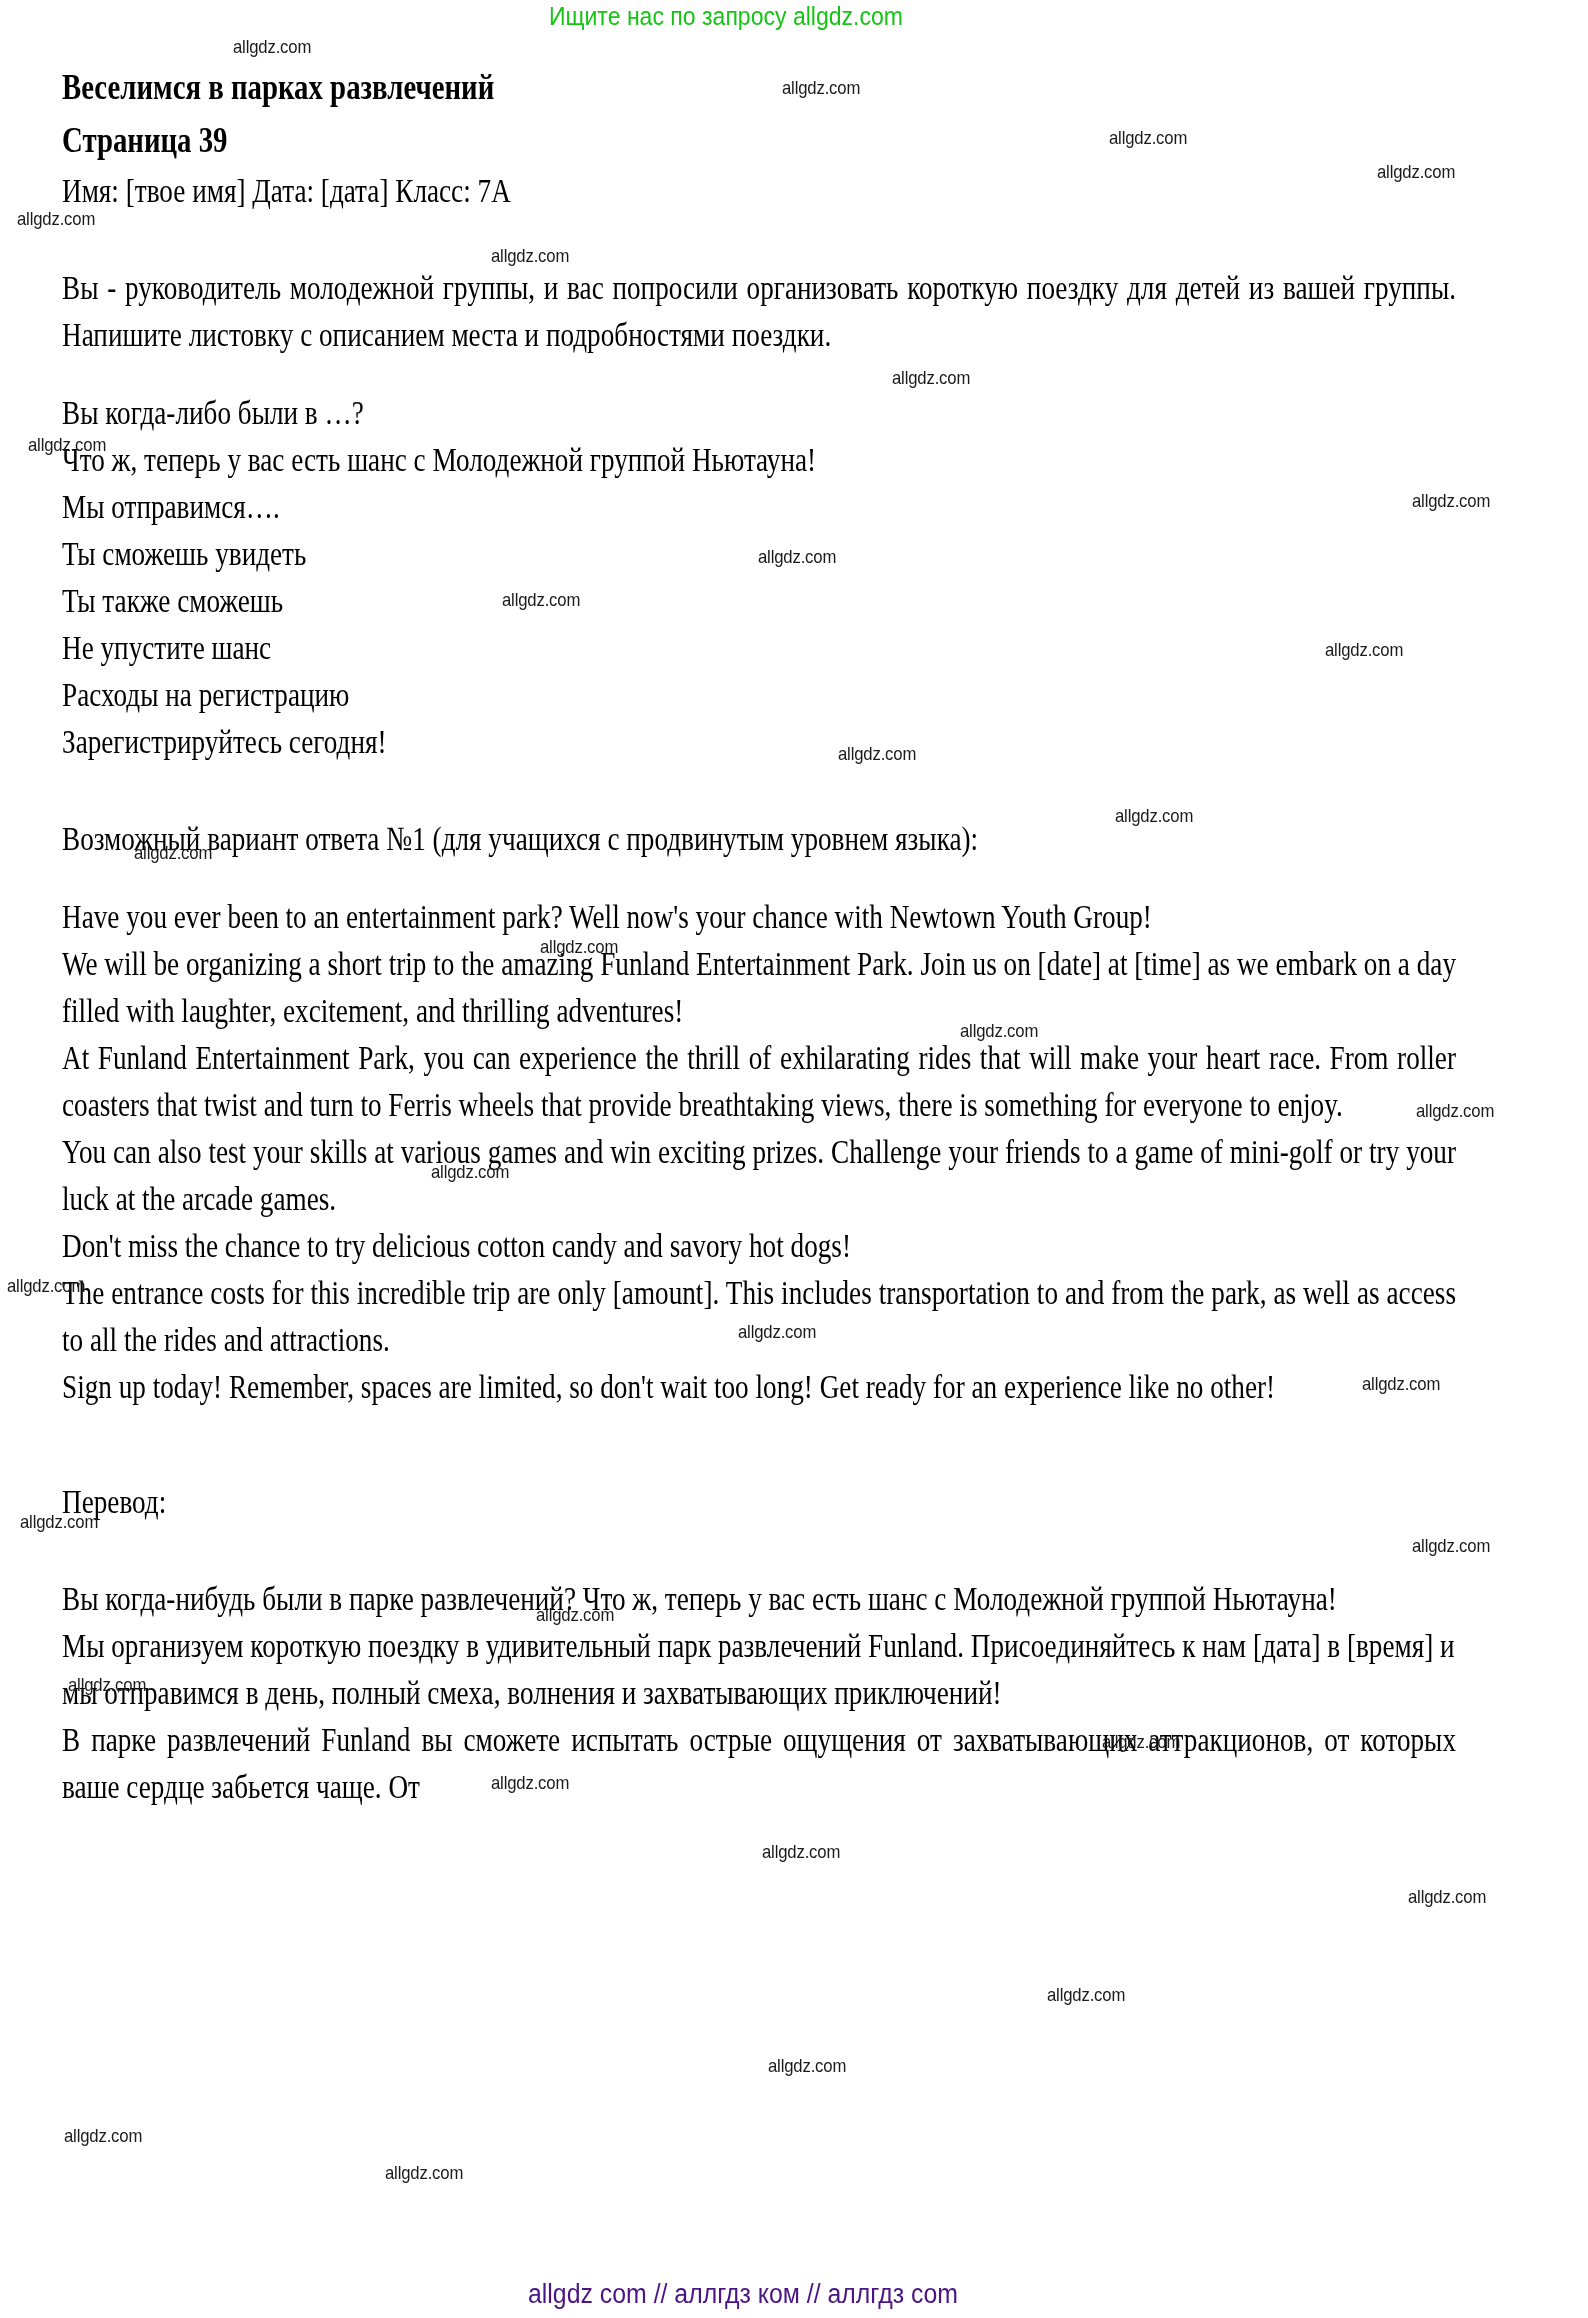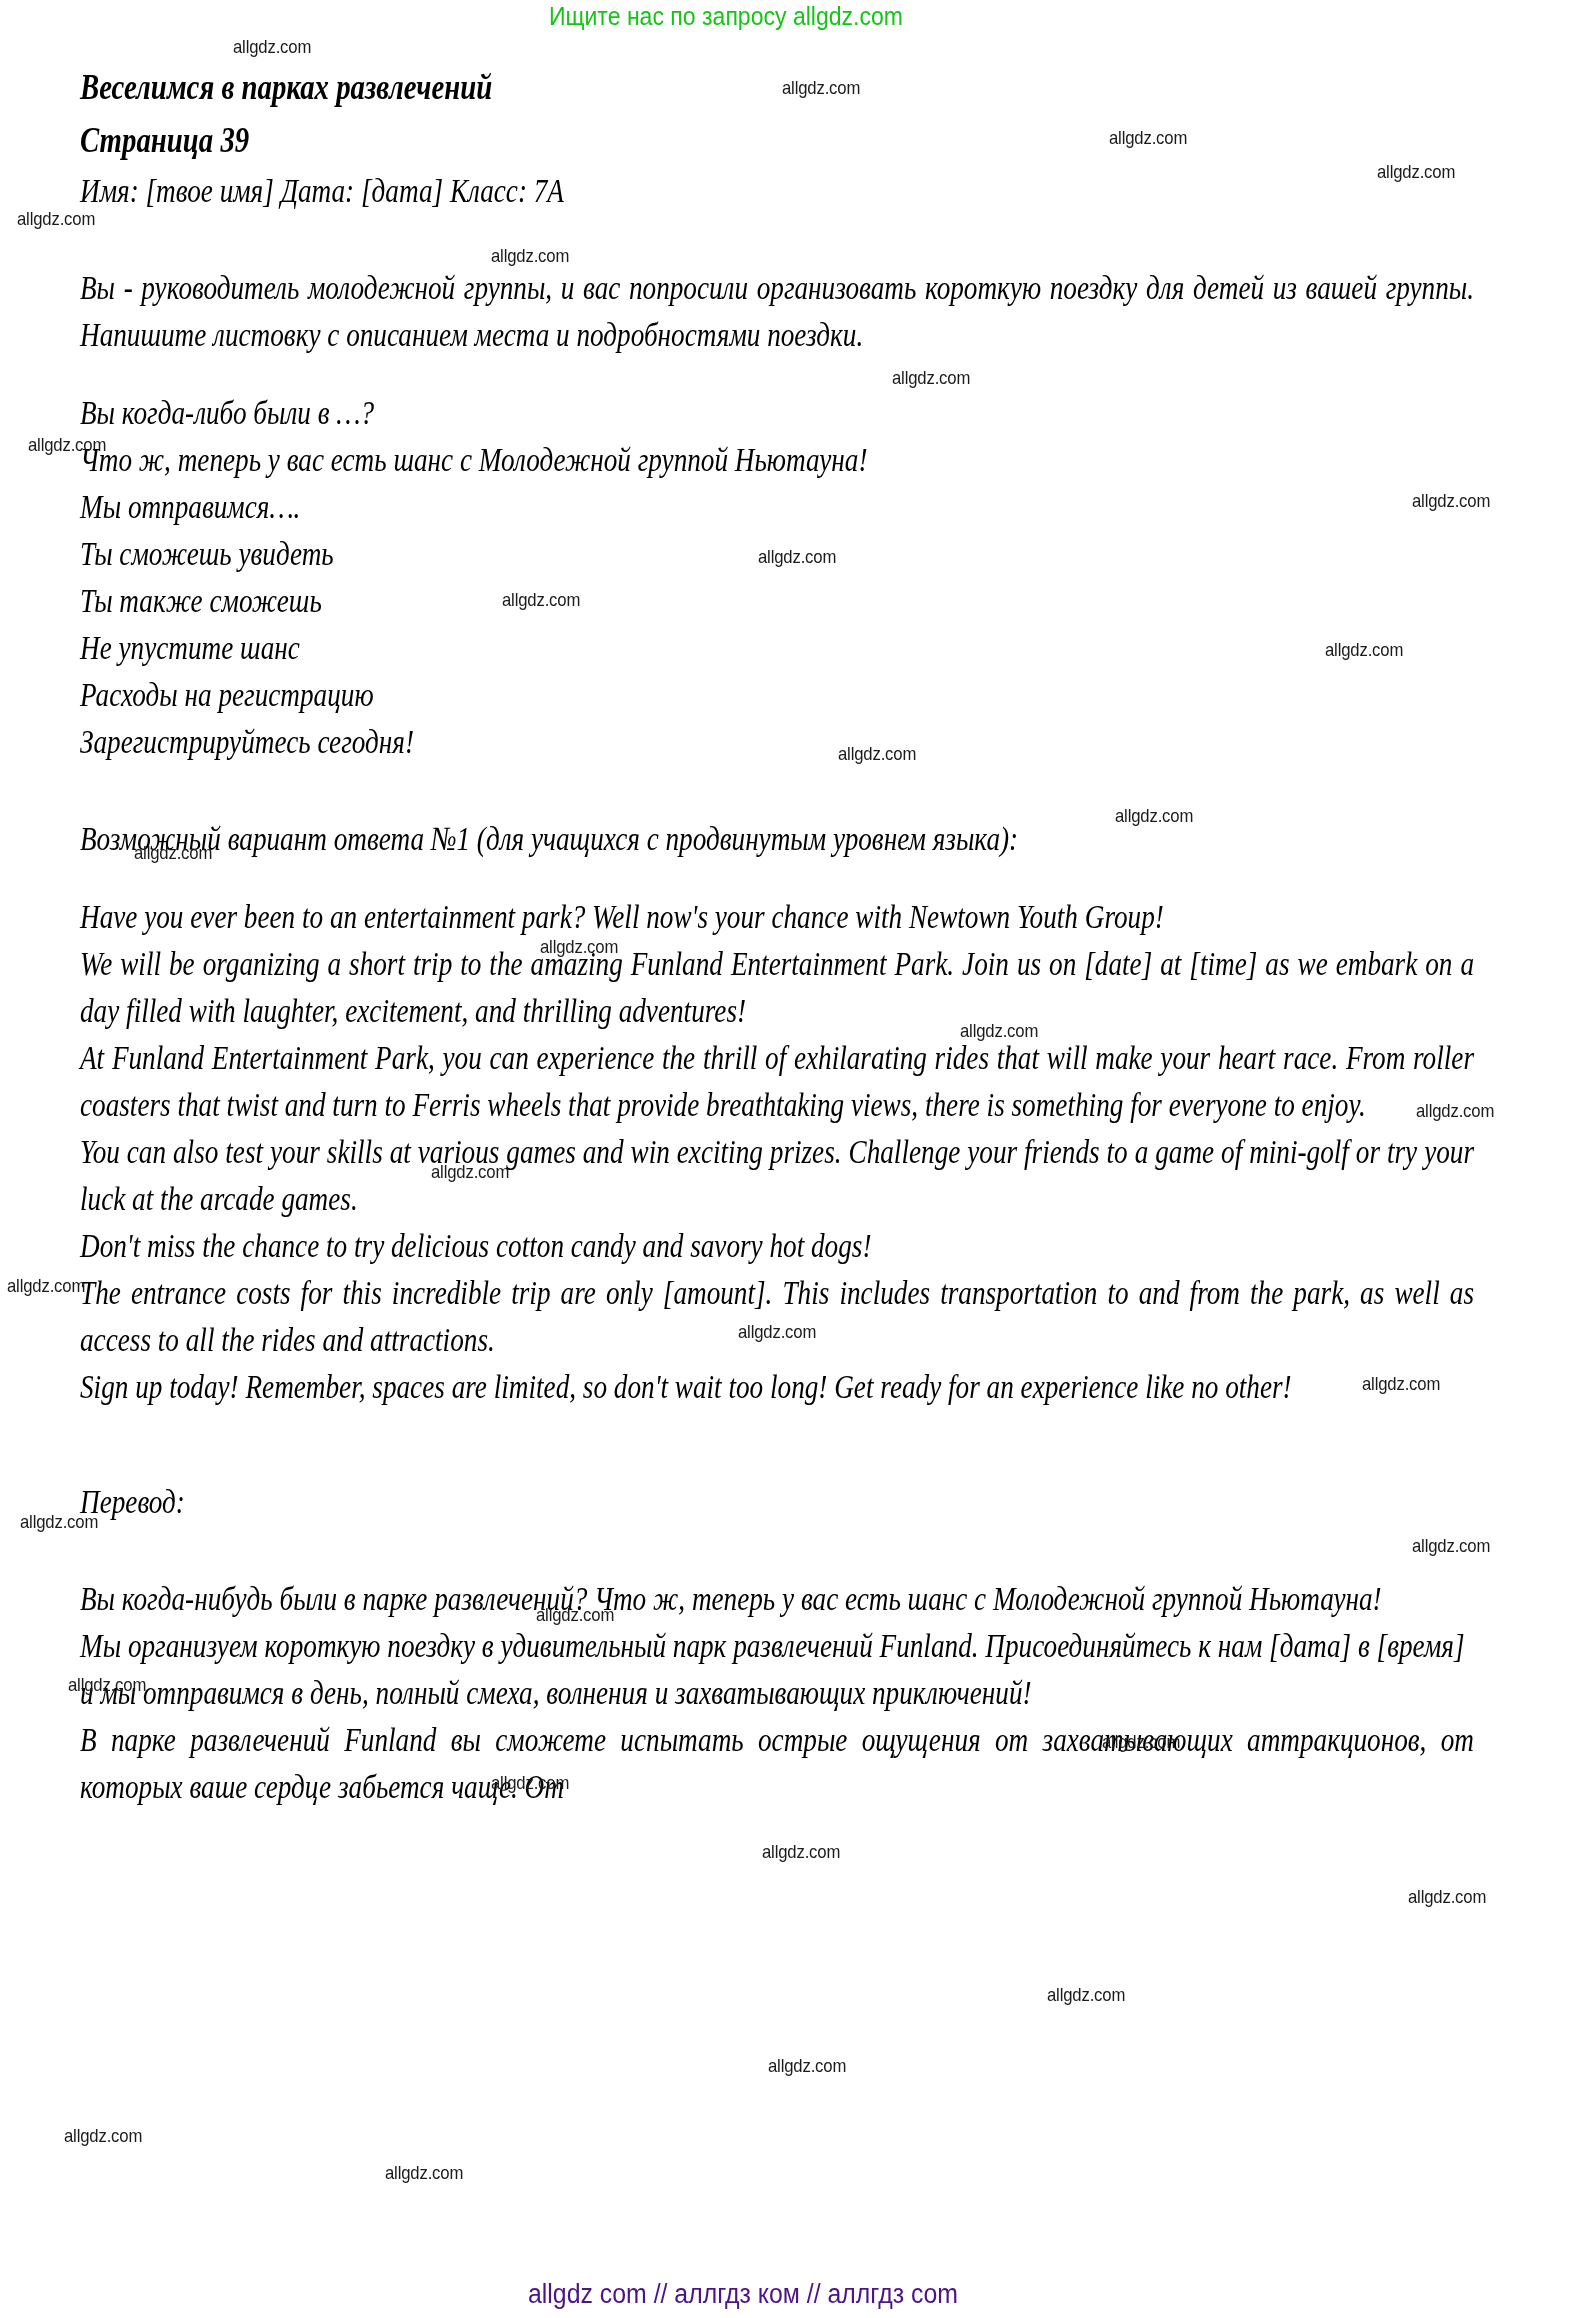--- a/index.html
+++ b/index.html
@@ -61,25 +61,24 @@
     color: #4b1585;
     white-space: nowrap;
     transform: scaleX(0.92);
     transform-origin: left top;
     z-index: 6;
   }
 
   
   #content {
     position: absolute;
-    left: 80px;
+    left: 62px;
     top: 61px;
     width: 1394px;
     z-index: 1;
-    font-style: italic;
   }
 
   .ln {
     font-family: "Liberation Serif", "DejaVu Serif", serif;
     font-size: 34px;
     line-height: 47px;
     color: #000;
     transform: scaleX(0.80);
     transform-origin: left center;
     width: 125%;

